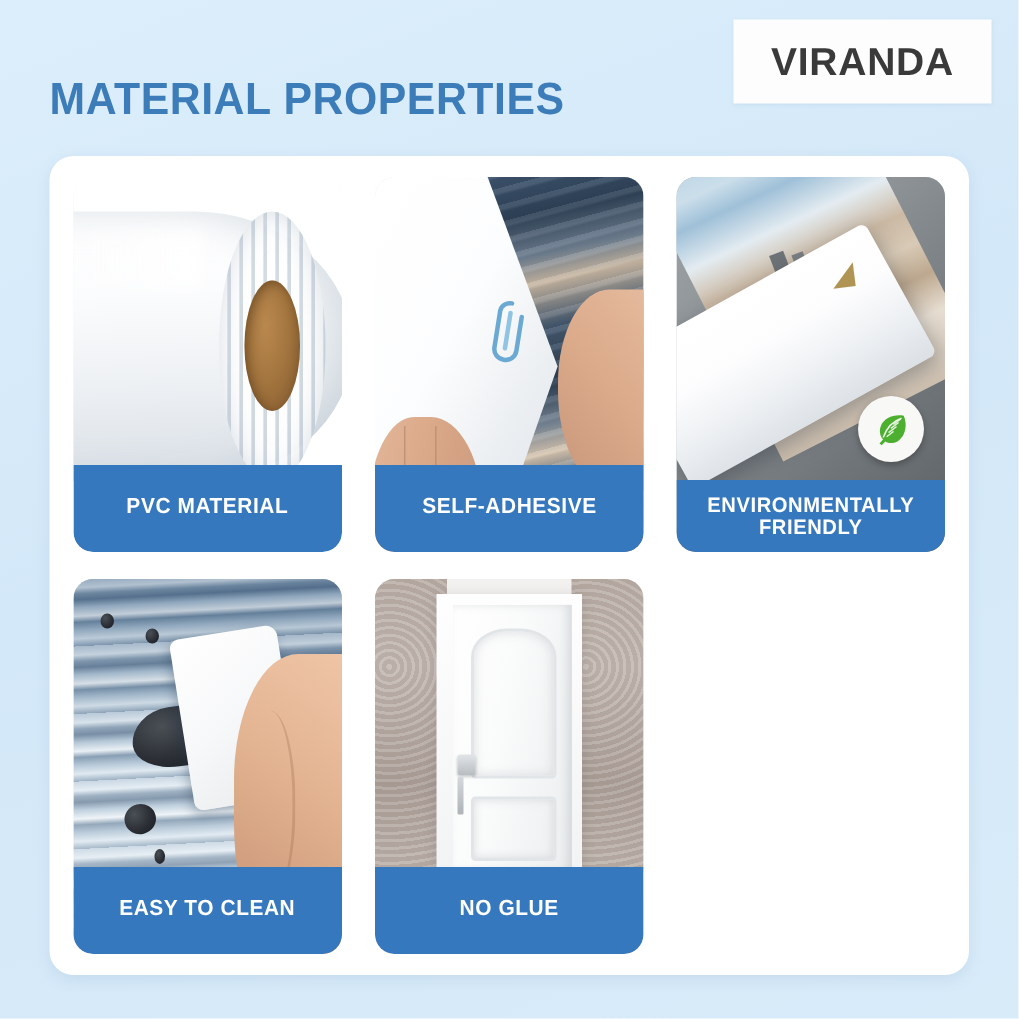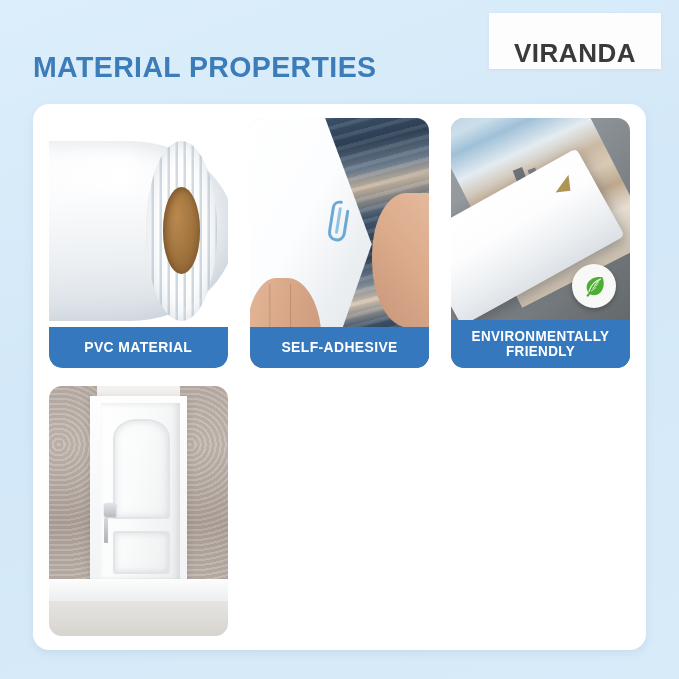--- a/index.html
+++ b/index.html
@@ -12,21 +12,21 @@
     background: linear-gradient(160deg, #dceefb 0%, #d3e8f8 45%, #d8ebf9 100%);
     position: relative;
   }
 
   
   .brand-badge {
     position: absolute;
     top: 13px; right: 18px;
     width: 172px; height: 56px;
     background: #fdfdfd;
-    display: flex; align-items: flex-end; justify-content: center;
+    display: flex; align-items: center; justify-content: center;
     box-shadow: 0 1px 3px rgba(80,120,160,.10);
   }
   .brand-text {
     font-size: 26px;
     font-weight: bold;
     letter-spacing: .5px;
     color: #3a3a3a;
     font-family: "Liberation Sans", sans-serif;
   }
 
@@ -65,21 +65,21 @@
   .card {
     position: relative;
     border-radius: 13px;
     overflow: hidden;
     background: #eef3f7;
   }
   .card-photo { position: absolute; inset: 0; }
   .banner {
     position: absolute;
     left: 0; right: 0; bottom: 0;
-    height: 41px;
+    height: 58px;
     background: #3578bd;
     border-radius: 0 0 13px 13px;
     display: flex; align-items: center; justify-content: center;
     text-align: center;
     z-index: 6;
   }
   .banner-text {
     color: #ffffff;
     font-size: 14.5px;
     font-weight: bold;
@@ -447,31 +447,49 @@
             </g>
           </svg>
         </div>
       </div>
       <div class="banner two-line">
         <span class="banner-text">ENVIRONMENTALLY FRIENDLY</span>
       </div>
     </div>
 
 
+    <div class="card">
+      <div class="card-photo ec-bg">
+        <div class="stain" style="left:22%;top:34%;width:33%;height:16%;border-radius:48% 42% 40% 52%/60% 58% 44% 46%;transform:rotate(-8deg)"></div>
+        <div class="stain" style="left:19%;top:60%;width:12%;height:8%;border-radius:50%;transform:rotate(-14deg)"></div>
+        <div class="stain" style="left:43%;top:18%;width:7%;height:6%;border-radius:50%"></div>
+        <div class="stain" style="left:10%;top:9%;width:5%;height:4%;border-radius:50%"></div>
+        <div class="stain" style="left:27%;top:13%;width:5%;height:4%;border-radius:50%"></div>
+        <div class="stain" style="left:30%;top:72%;width:4%;height:4%;border-radius:50%"></div>
+        <div class="ec-cloth"></div>
+        <div class="ec-hand"></div>
+      </div>
+      <div class="banner">
+        <span class="banner-text">EASY TO CLEAN</span>
+      </div>
+    </div>
 
     <div class="card">
       <div class="card-photo ng-bg">
         <div class="ng-wall left"></div>
         <div class="ng-wall right"></div>
         <div class="ng-frame">
           <div class="ng-door">
             <div class="ng-panel-top"></div>
             <div class="ng-panel-bot"></div>
             <div class="ng-handle"></div>
           </div>
         </div>
         <div class="ng-base"></div>
         <div class="ng-floor"></div>
       </div>
+      <div class="banner">
+        <span class="banner-text">NO GLUE</span>
+      </div>
     </div>
 
   </div>
 </div>
 
 </body></html>

